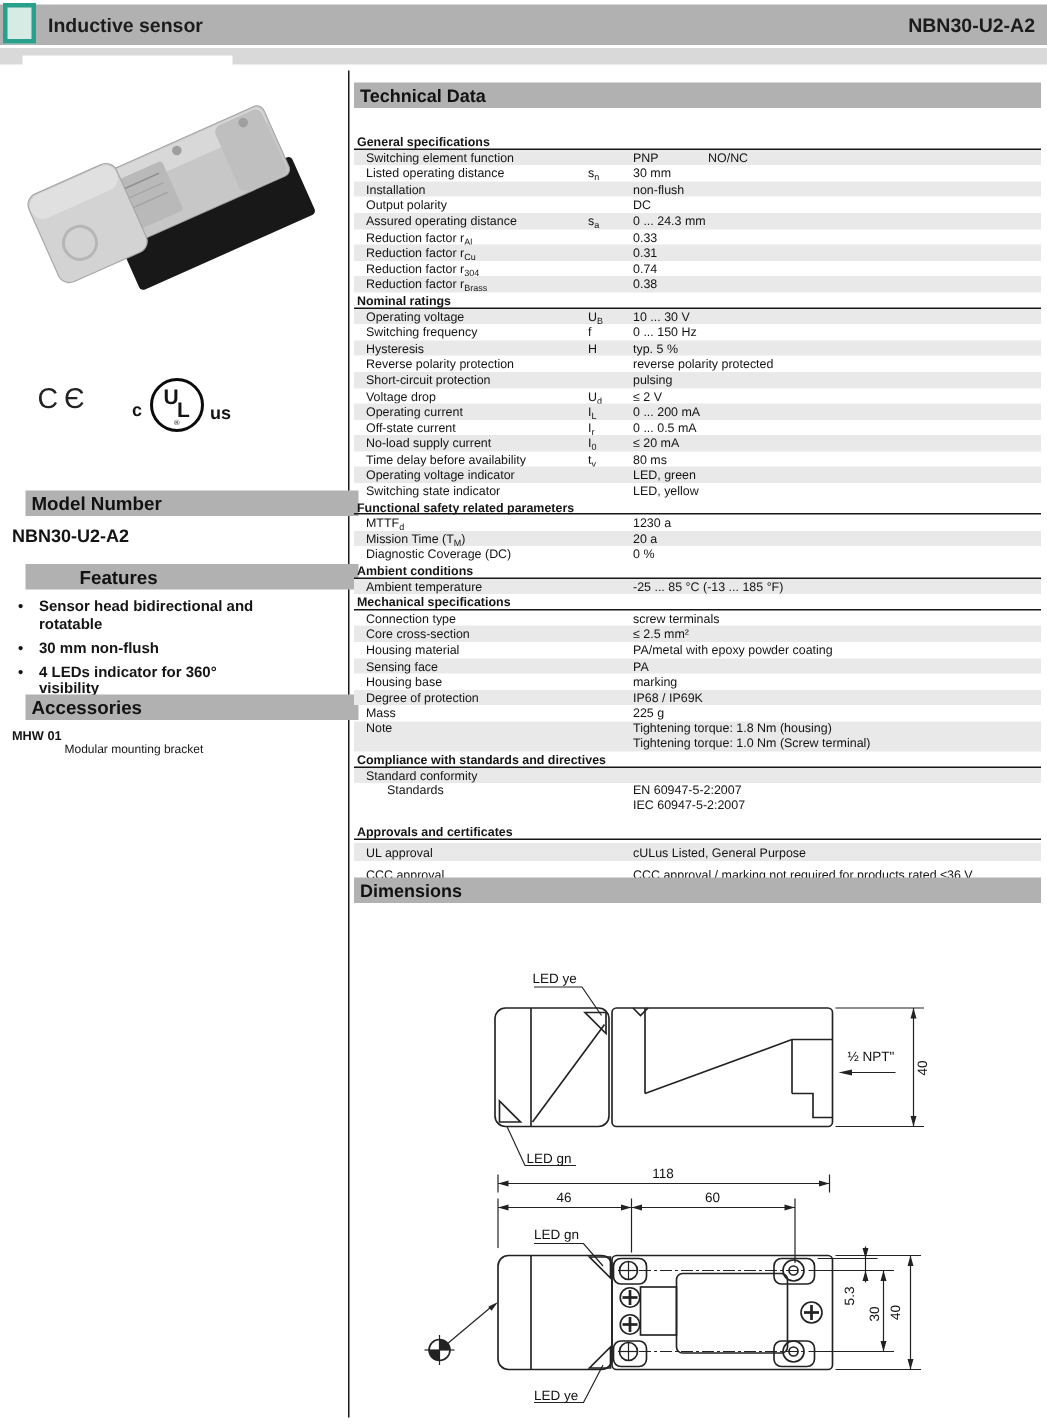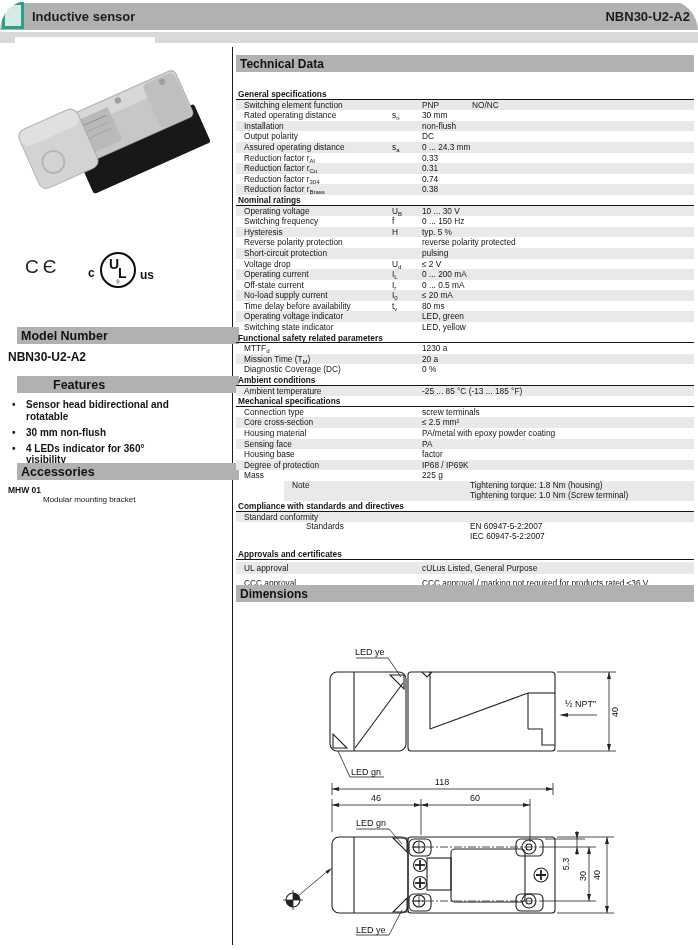--- a/index.html
+++ b/index.html
@@ -1,19 +1,19 @@
 <!DOCTYPE html>
 <html><head>
 <meta charset="utf-8">
 <style>
   * { box-sizing: border-box; margin:0; padding:0; }
   html,body { background:#fff; }
   .page {
     position:relative; width:698px; height:950px; background:#fff;
-    font-family:"Liberation Sans", sans-serif; color:#141414; overflow:hidden;border-radius:31px;
+    font-family:"Liberation Sans", sans-serif; color:#141414; overflow:hidden;
   }
   .abs { position:absolute; }
 
   
   .header-bar { left:0; top:3px; width:698px; height:27px; background:#b1b1b1; }
   .brand-sq { left:2px; top:2px; width:22px; height:27px; background:#d7ebe5; border:3px solid #27a08c; }
   .header-title { left:32px; top:9px; font-size:13px; font-weight:bold; color:#1c1c1c; }
   .header-model { right:8px; top:9px; font-size:13px; font-weight:bold; color:#1c1c1c; }
   .substrip { left:0; top:32px; width:698px; height:11px; background:#d9d9d9; }
   .subnotch { left:15px; top:37px; width:140px; height:7px; background:#fff; }
@@ -43,21 +43,21 @@
 
   
   .tech { left:236px; top:55px; width:458px; }
   .section-bar { height:17px; background:#b1b1b1; font-size:12px; font-weight:bold;
                  color:#121212; padding:2px 0 0 4px; margin-bottom:17px; }
   .tr { position:relative; display:flex; height:10.6px; font-size:8.3px; line-height:10.6px; }
   .tr.shaded { background:#e9e9e9; }
   .tr.hdr { font-weight:bold; border-bottom:1px solid #161616; }
   .tr.hdr .td-label { width:auto; padding-left:2px; }
   .tr.gap { margin-top:7px; }
-  .tr.two { height:20px; line-height:9.8px;margin-left:48px; }
+  .tr.two { height:20px; line-height:9.8px; }
   .tr.tall { height:15px; line-height:12px; padding:2px 0 1px; background-clip:content-box; }
   .tr.indent .td-label { padding-left:22px; }
   .td-label { width:156px; padding-left:8px; flex:none; white-space:nowrap; }
   .td-sym { width:30px; flex:none; }
   .td-val { flex:1; position:relative; }
   .vb { position:absolute; left:50px; top:0; }
   sub { font-size:6px; vertical-align:-2px; line-height:0; }
 
   
   .dims-bar { left:236px; top:585px; width:458px; }
@@ -138,21 +138,21 @@
           <div class="td-label"><span>General specifications</span><sub></sub><span></span></div>
           <div class="td-sym"><span></span><sub></sub></div>
           <div class="td-val"><span class="v1"></span><span class="vb"></span><div class="v2"></div></div>
         </div>
         <div class="tr shaded">
           <div class="td-label"><span>Switching element function</span><sub></sub><span></span></div>
           <div class="td-sym"><span></span><sub></sub></div>
           <div class="td-val"><span class="v1">PNP</span><span class="vb">NO/NC</span><div class="v2"></div></div>
         </div>
         <div class="tr">
-          <div class="td-label"><span>Rated operating distance</span><sub></sub><span></span></div>
+          <div class="td-label"><span>Listed operating distance</span><sub></sub><span></span></div>
           <div class="td-sym"><span>s</span><sub>n</sub></div>
           <div class="td-val"><span class="v1">30 mm</span><span class="vb"></span><div class="v2"></div></div>
         </div>
         <div class="tr shaded">
           <div class="td-label"><span>Installation</span><sub></sub><span></span></div>
           <div class="td-sym"><span></span><sub></sub></div>
           <div class="td-val"><span class="v1">non-flush</span><span class="vb"></span><div class="v2"></div></div>
         </div>
         <div class="tr">
           <div class="td-label"><span>Output polarity</span><sub></sub><span></span></div>
@@ -300,21 +300,21 @@
           <div class="td-val"><span class="v1">PA/metal with epoxy powder coating</span><span class="vb"></span><div class="v2"></div></div>
         </div>
         <div class="tr shaded">
           <div class="td-label"><span>Sensing face</span><sub></sub><span></span></div>
           <div class="td-sym"><span></span><sub></sub></div>
           <div class="td-val"><span class="v1">PA</span><span class="vb"></span><div class="v2"></div></div>
         </div>
         <div class="tr">
           <div class="td-label"><span>Housing base</span><sub></sub><span></span></div>
           <div class="td-sym"><span></span><sub></sub></div>
-          <div class="td-val"><span class="v1">factor</span><span class="vb"></span><div class="v2"></div></div>
+          <div class="td-val"><span class="v1">marking</span><span class="vb"></span><div class="v2"></div></div>
         </div>
         <div class="tr shaded">
           <div class="td-label"><span>Degree of protection</span><sub></sub><span></span></div>
           <div class="td-sym"><span></span><sub></sub></div>
           <div class="td-val"><span class="v1">IP68 / IP69K</span><span class="vb"></span><div class="v2"></div></div>
         </div>
         <div class="tr">
           <div class="td-label"><span>Mass</span><sub></sub><span></span></div>
           <div class="td-sym"><span></span><sub></sub></div>
           <div class="td-val"><span class="v1">225 g</span><span class="vb"></span><div class="v2"></div></div>

